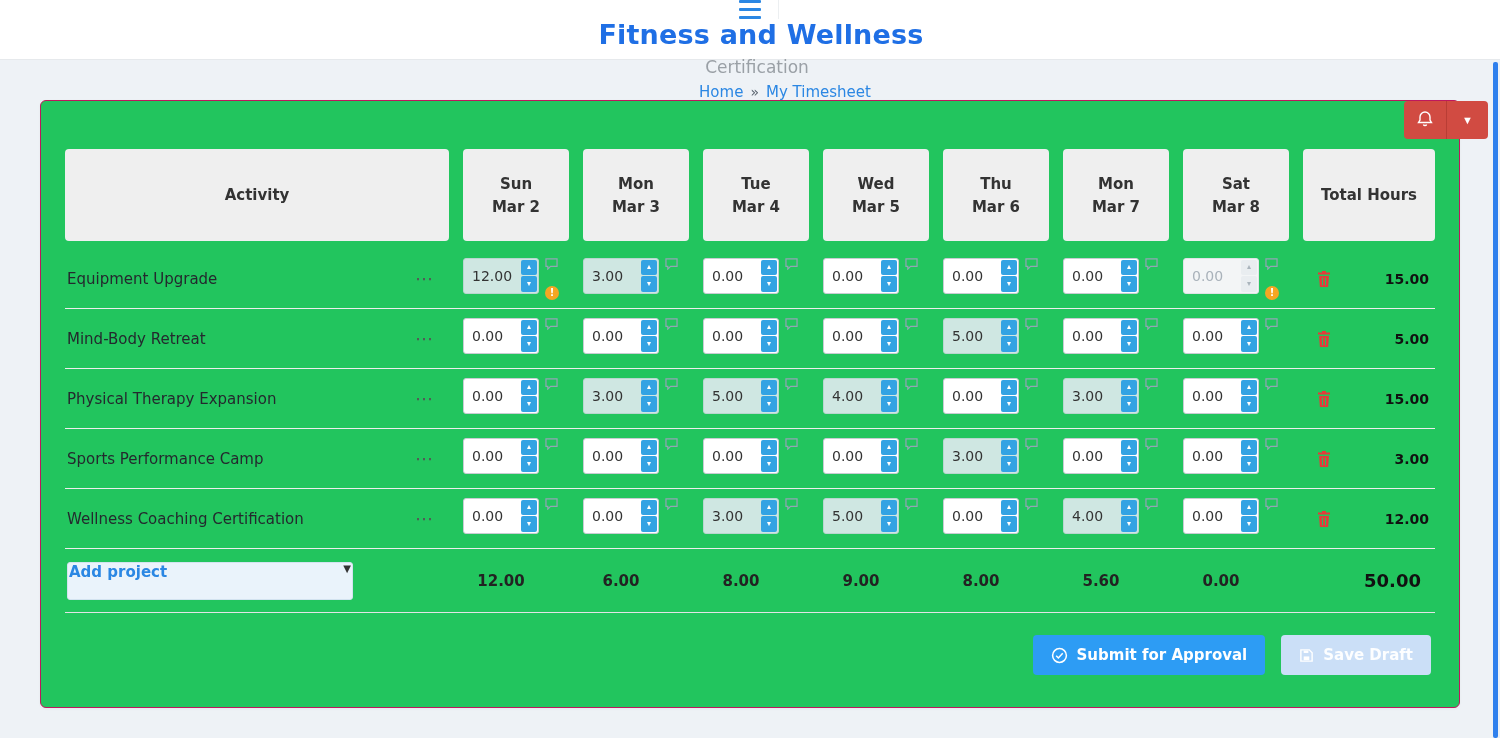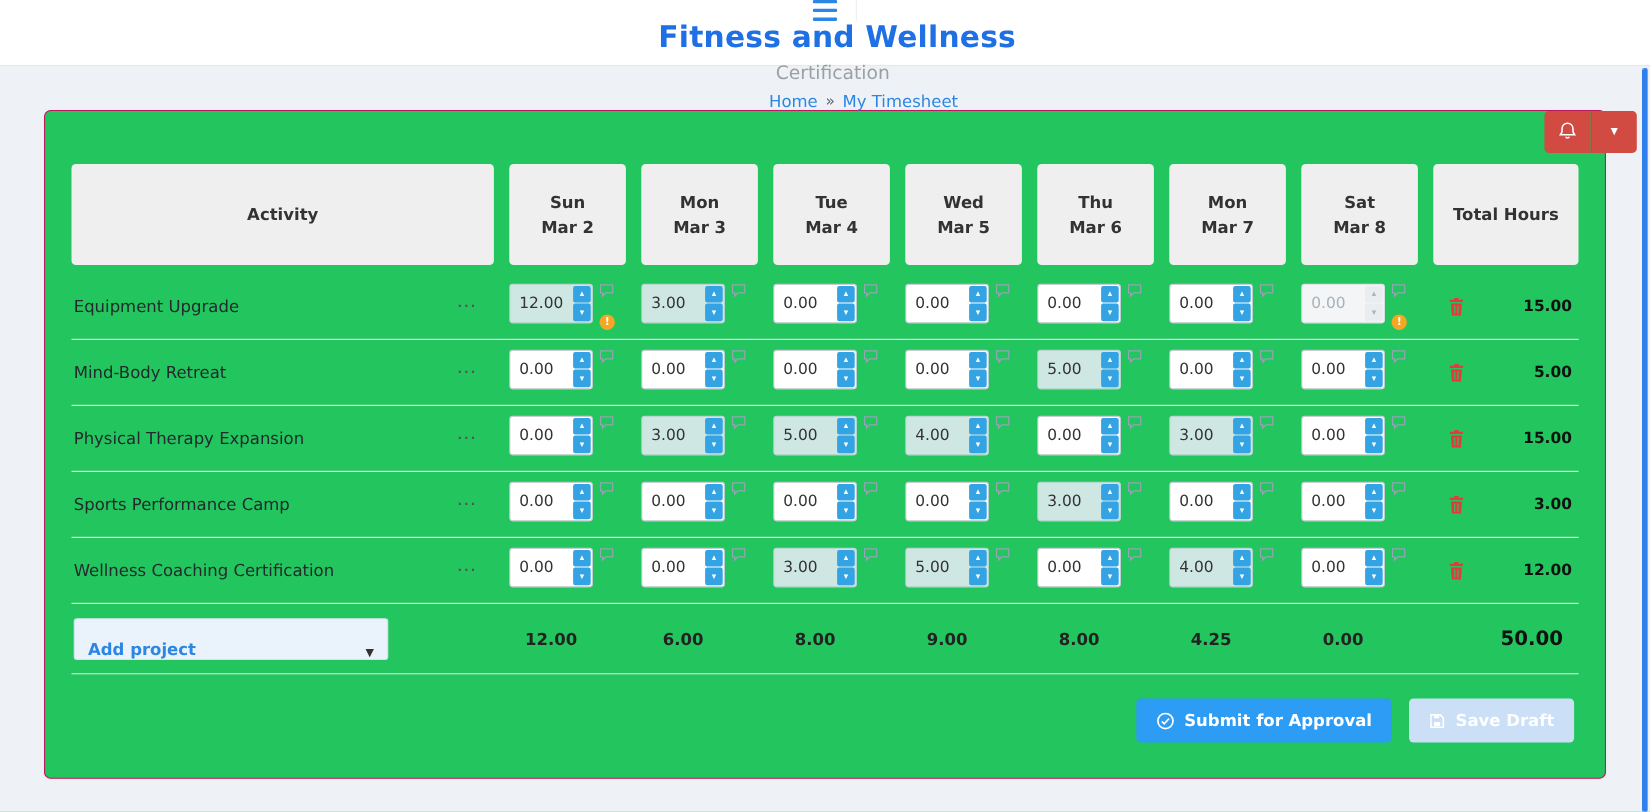--- a/index.html
+++ b/index.html
@@ -56,21 +56,21 @@
   .cell-icons{display:flex; flex-direction:column; justify-content:space-between; height:42px; margin-left:6px; width:16px;}
   .comment{display:flex; cursor:pointer;}
   .warn{width:14px; height:14px; border-radius:50%; background:var(--warning-orange); color:#fff;
     font-size:10px; font-weight:bold; display:flex; align-items:center; justify-content:center;}
 
   .tot-cell{display:flex; align-items:center; justify-content:space-between; padding:0 6px 0 14px;}
   .trash{display:flex; cursor:pointer;}
   .tot-val{font-weight:bold; font-size:14px; color:#111;}
 
   .add-project{width:286px; height:38px; background:#eaf3fb; border:1px solid #d3e3f0; border-radius:3px;
-    display:flex; align-items:flex-end; justify-content:space-between; padding:0 12px; cursor:pointer;}
+    display:flex; align-items:flex-start; justify-content:space-between; padding:0 1px; cursor:pointer;}
   .ap-label{color:var(--link-blue); font-weight:bold; font-size:15px;}
   .ap-caret{color:#333; font-size:10px;}
   .day-total{width:76px; text-align:center; font-weight:bold; font-size:15px; color:#222;}
   .grand-total{font-weight:bold; font-size:18px; color:#111; width:100%; text-align:right; padding-right:8px;}
   .t-foot .tot-cell{justify-content:flex-end;}
 
   
   .actions-row{display:flex; justify-content:flex-end; gap:16px; padding:22px 4px 14px 0;}
   .btn{height:40px; border:none; border-radius:4px; display:inline-flex; align-items:center; gap:9px;
     padding:0 18px; font-size:15px; font-weight:bold; cursor:pointer; font-family:inherit;}
@@ -794,21 +794,21 @@
           <div class="d-cell">
             <span class="day-total">8.00</span>
           </div>
           <div class="d-cell">
             <span class="day-total">9.00</span>
           </div>
           <div class="d-cell">
             <span class="day-total">8.00</span>
           </div>
           <div class="d-cell">
-            <span class="day-total">4.25</span>
+            <span class="day-total">5.60</span>
           </div>
           <div class="d-cell">
             <span class="day-total">0.00</span>
           </div>
           <div class="tot-cell">
             <span class="grand-total">50.00</span>
           </div>
         </div>
       </div>
     <div class="actions-row">

